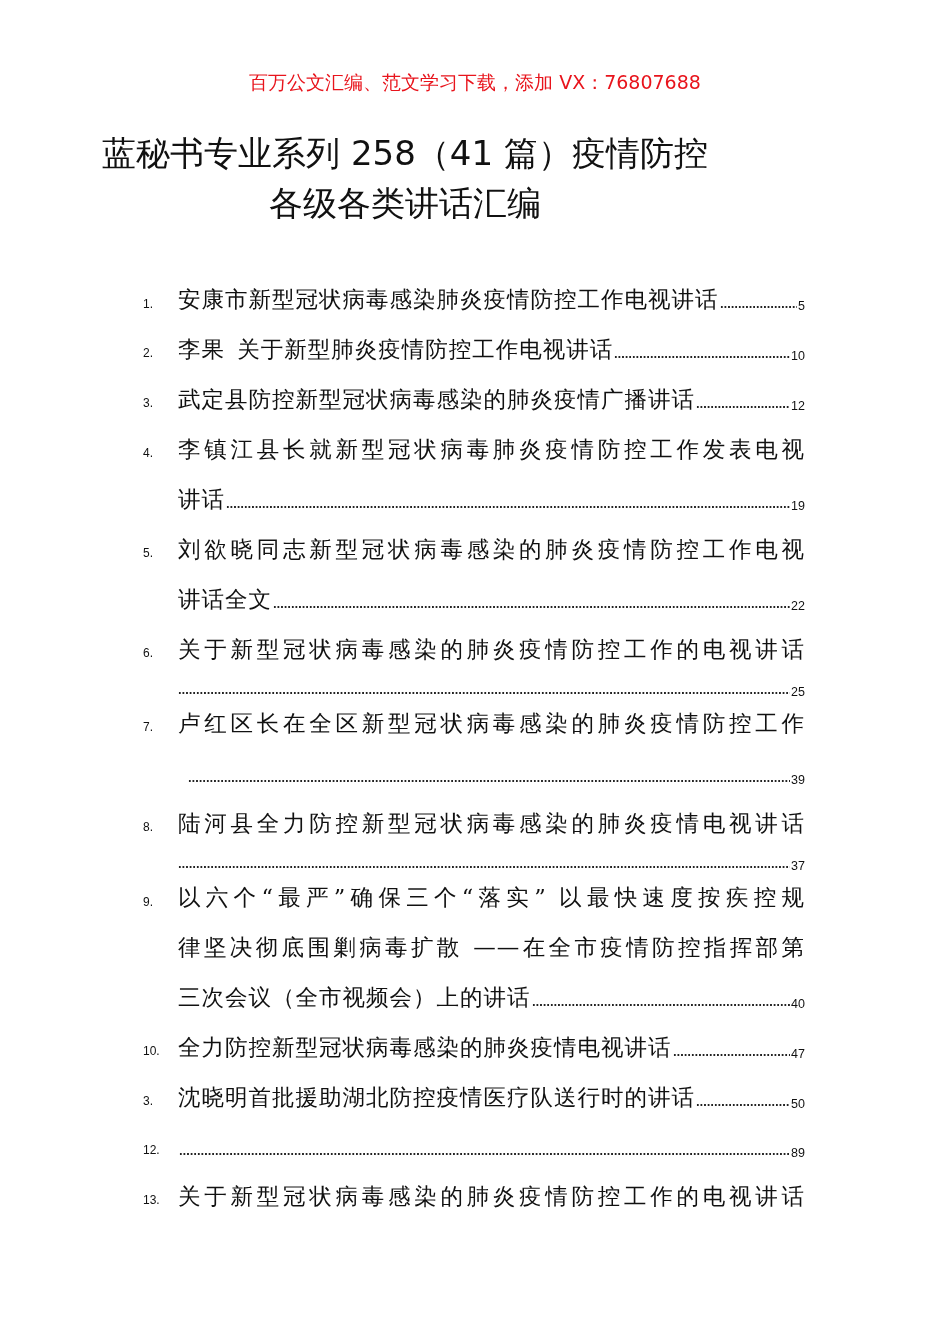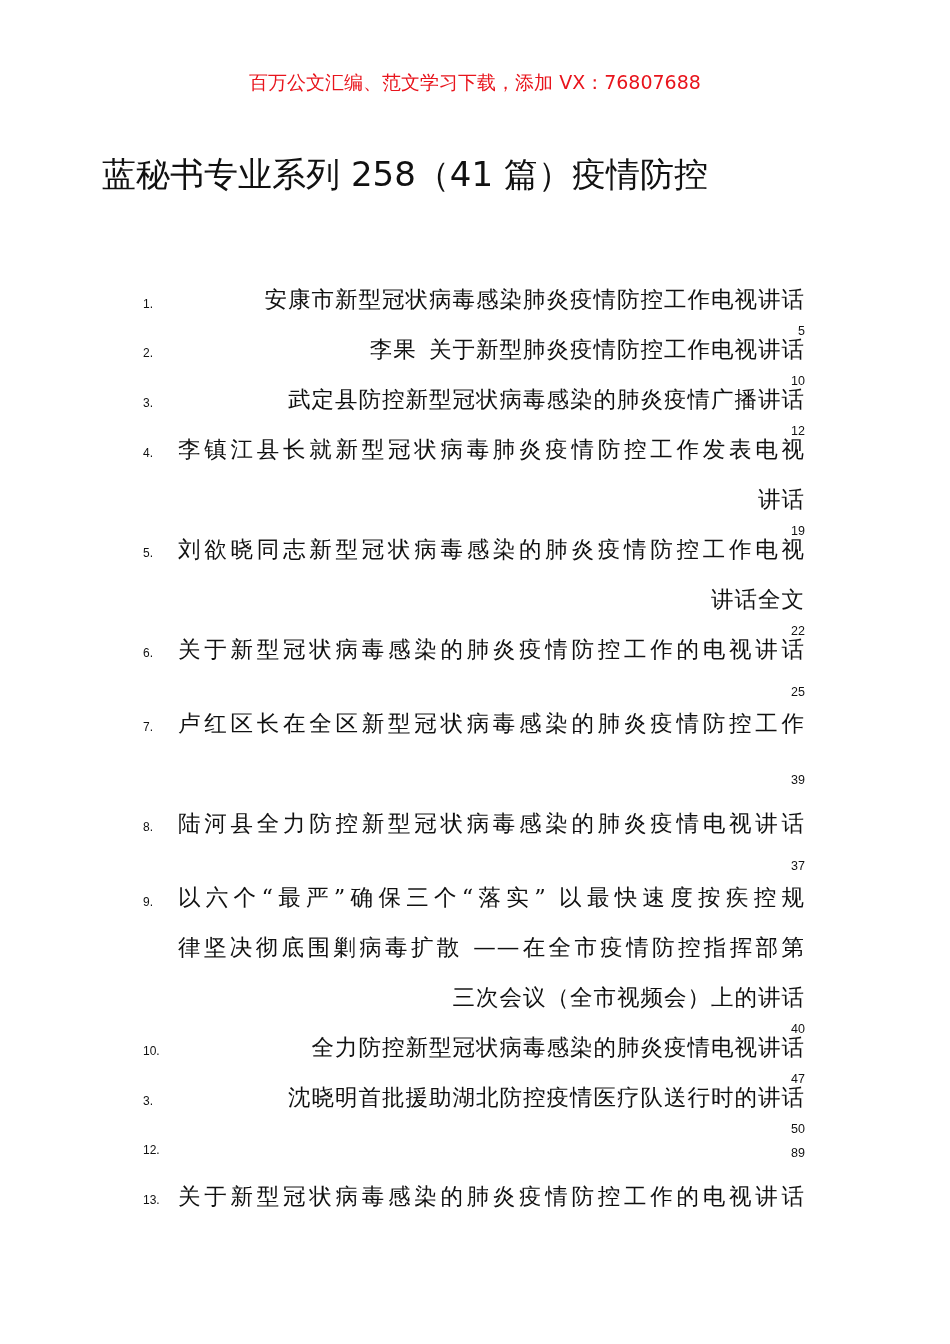--- a/index.html
+++ b/index.html
@@ -37,42 +37,40 @@
     .title {
       position: absolute;
       top: 128px;
       left: 0;
       width: 810px;
       text-align: center;
       font-family: "DejaVu Sans", "Liberation Sans", sans-serif;
       font-size: 34px;
       line-height: 50px;
       color: #111111;
-      margin-top: 21px;
     }
     .title .line { display: block; white-space: nowrap; }
 
     .toc {
       position: absolute;
       left: 0;
       top: 0;
       width: 950px;
     }
     .toc-line {
       position: absolute;
       left: 178px;
       width: 627px;
       height: 34px;
       display: flex;
       align-items: flex-end;
       font-size: 22.5px;
       line-height: 34px;
       letter-spacing: 1px;
       white-space: nowrap;
-      flex-direction: column;
     }
     .toc-num {
       position: absolute;
       left: 143px;
       width: 30px;
       font-family: "Liberation Sans", "DejaVu Sans", sans-serif;
       font-size: 12px;
       line-height: 14px;
       color: #111111;
     }
@@ -103,20 +101,21 @@
   </style>
 </head>
 <body>
 
 <div class="page">
 
   <div class="banner">百万公文汇编、范文学习下载，添加 VX：76807688</div>
 
   <div class="title">
     <span class="line">蓝秘书专业系列 258（41 篇）疫情防控</span>
+    <span class="line">各级各类讲话汇编</span>
   </div>
 
   <div class="toc">
 
     <span class="toc-num" style="top:297px">1.</span>
     <div class="toc-line" style="top:282px">
       <span class="toc-text">安康市新型冠状病毒感染肺炎疫情防控工作电视讲话</span>
       <span class="leader"></span>
       <span class="page-no">5</span>
     </div>

